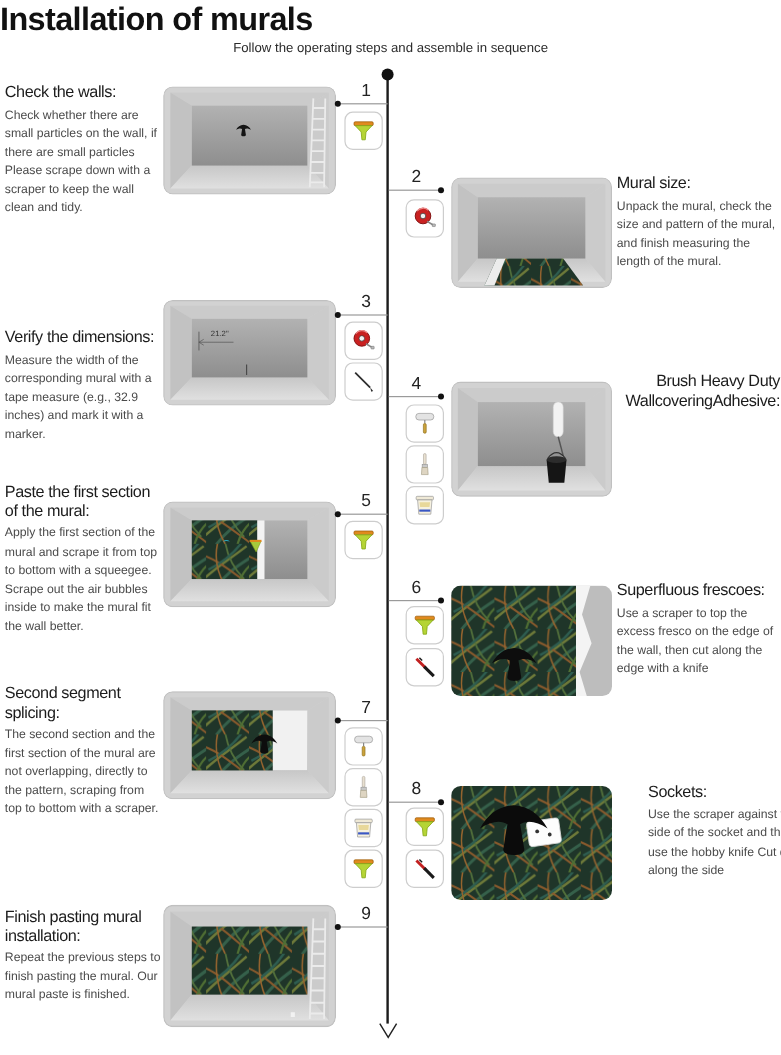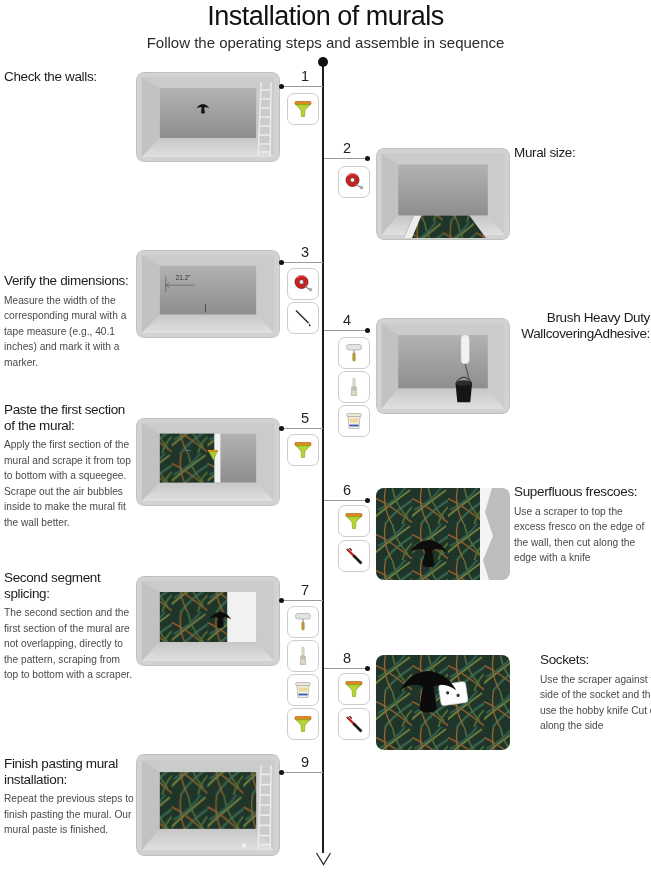--- a/index.html
+++ b/index.html
@@ -1,21 +1,21 @@
 <!DOCTYPE html>
 <html><head>
 <meta charset="utf-8">
 <style>
   html,body{margin:0;padding:0;background:#fff;}
   #stage{position:relative;width:651px;height:879px;background:#fff;overflow:hidden;
          font-family:"Liberation Sans",sans-serif;color:#1a1a1a;}
-  .title{position:absolute;left:0;top:1px;width:651px;text-align:center;
-         font-size:27px;font-weight:normal;letter-spacing:-0.5px;color:#111;}
+  .title{position:absolute;left:0;top:1px;width:651px;
+         font-size:27px;font-weight:bold;letter-spacing:-0.5px;color:#111;}
   .subtitle{position:absolute;left:0;top:34px;width:651px;text-align:center;
-         font-size:15px;color:#2b2b2b;}
+         font-size:11px;color:#2b2b2b;}
   .vline{position:absolute;left:322px;top:61px;width:1.6px;height:792px;background:#1c1c1c;}
   .tdot{position:absolute;left:318px;top:57px;width:10px;height:10px;border-radius:50%;background:#111;}
   .hline{position:absolute;height:1px;background:#9a9a9a;}
   .cdot{position:absolute;width:5px;height:5px;border-radius:50%;background:#111;}
   .num{position:absolute;width:34px;text-align:center;font-size:14.5px;color:#222;}
   .step-text{position:absolute;}
   .step-text h3{margin:0;font-size:13.5px;font-weight:400;letter-spacing:-0.35px;
         color:#1c1c1c;line-height:1.15;}
   .step-text p{margin:4px 0 0;font-size:10.2px;line-height:1.52;color:#4a4a4a;}
   .icon-box{position:absolute;width:30px;height:30px;border:1px solid #cdcdcd;border-radius:7px;
@@ -113,20 +113,21 @@
   <div class="subtitle">Follow the operating steps and assemble in sequence</div>
 
   <div class="vline"></div>
   <div class="tdot"></div>
   <svg style="position:absolute;left:315px;top:851px;" width="17" height="16" viewBox="0 0 17 16">
     <polyline points="1.5,2 8.5,13.5 15.5,2" stroke="#222" stroke-width="1.2" fill="none"></polyline>
   </svg>
 
   <div class="step-text" style="left:4px;top:69px;width:132px;">
     <h3>Check the walls:</h3>
+    <p>Check whether there are small particles on the wall, if there are small particles Please scrape down with a scraper to keep the wall clean and tidy.</p>
   </div>
   <svg class="room" style="left:136px;top:72px;" width="144" height="90" viewBox="0 0 145 90" preserveAspectRatio="none">
     <use href="#roomBase"></use>
     <use href="#scraperGlyph" transform="translate(61,32) scale(0.2)" fill="#151515"></use>
     <use href="#ladderGlyph"></use>
   </svg>
   <div class="hline" style="left:281px;top:86px;width:42px;"></div>
   <div class="cdot" style="left:279px;top:84px;"></div>
   <div class="num" style="left:288px;top:68px;">1</div>
   <div class="icon-box" style="left:287px;top:93px;">
@@ -143,25 +144,26 @@
         <use href="#sym-tape"></use>
       </svg>
     </div>
   <svg class="room" style="left:376px;top:148px;" width="134" height="92" viewBox="0 0 145 90" preserveAspectRatio="none">
     <use href="#roomBase"></use>
     <polygon points="30,88 41,66 101,66 119,88" fill="url(#muralPat)"></polygon>
     <polygon points="30,88 41,66 49,66 39,88" fill="#ececec"></polygon>
   </svg>
   <div class="step-text" style="left:514px;top:145px;width:134px;">
     <h3>Mural size:</h3>
+    <p>Unpack the mural, check the size and pattern of the mural, and finish measuring the length of the mural.</p>
   </div>
 
   <div class="step-text" style="left:4px;top:246px;width:132px;margin-top:27px;">
     <h3>Verify the dimensions:</h3>
-    <p>Measure the width of the corresponding mural with a tape measure (e.g., 40.1 inches) and mark it with a marker.</p>
+    <p>Measure the width of the corresponding mural with a tape measure (e.g., 32.9 inches) and mark it with a marker.</p>
   </div>
   <svg class="room" style="left:136px;top:250px;" width="144" height="88" viewBox="0 0 145 90" preserveAspectRatio="none">
     <use href="#roomBase"></use>
     <text x="40" y="31" font-size="6.5" fill="#333" font-family="Liberation Sans, sans-serif">21.2"</text>
     <line x1="30" y1="27" x2="30" y2="43" stroke="#555" stroke-width="0.7"></line>
     <line x1="30" y1="36" x2="59" y2="36" stroke="#555" stroke-width="0.6"></line>
     <polyline points="34,33.5 30,36 34,38.5" stroke="#555" stroke-width="0.6" fill="none"></polyline>
     <line x1="70" y1="55" x2="70" y2="64" stroke="#444" stroke-width="0.9"></line>
   </svg>
   <div class="hline" style="left:281px;top:262px;width:42px;"></div>

